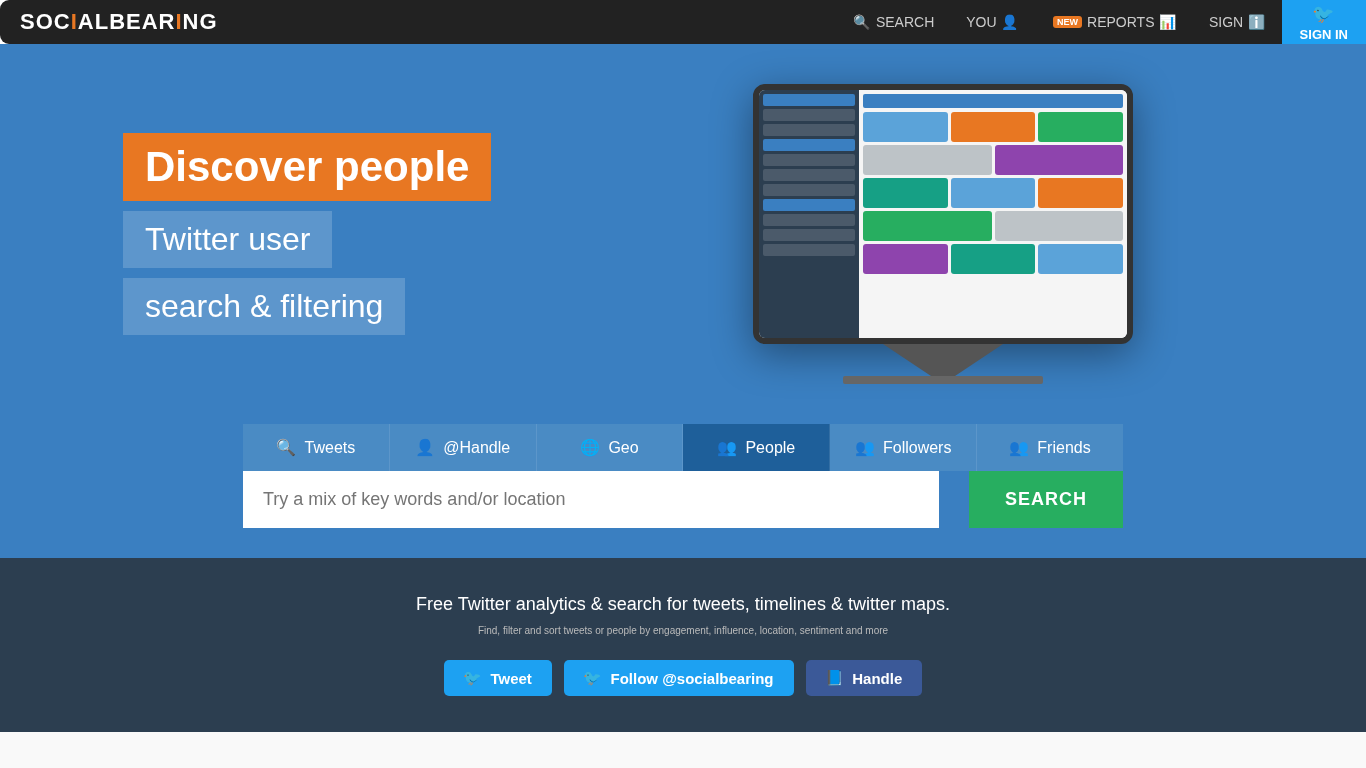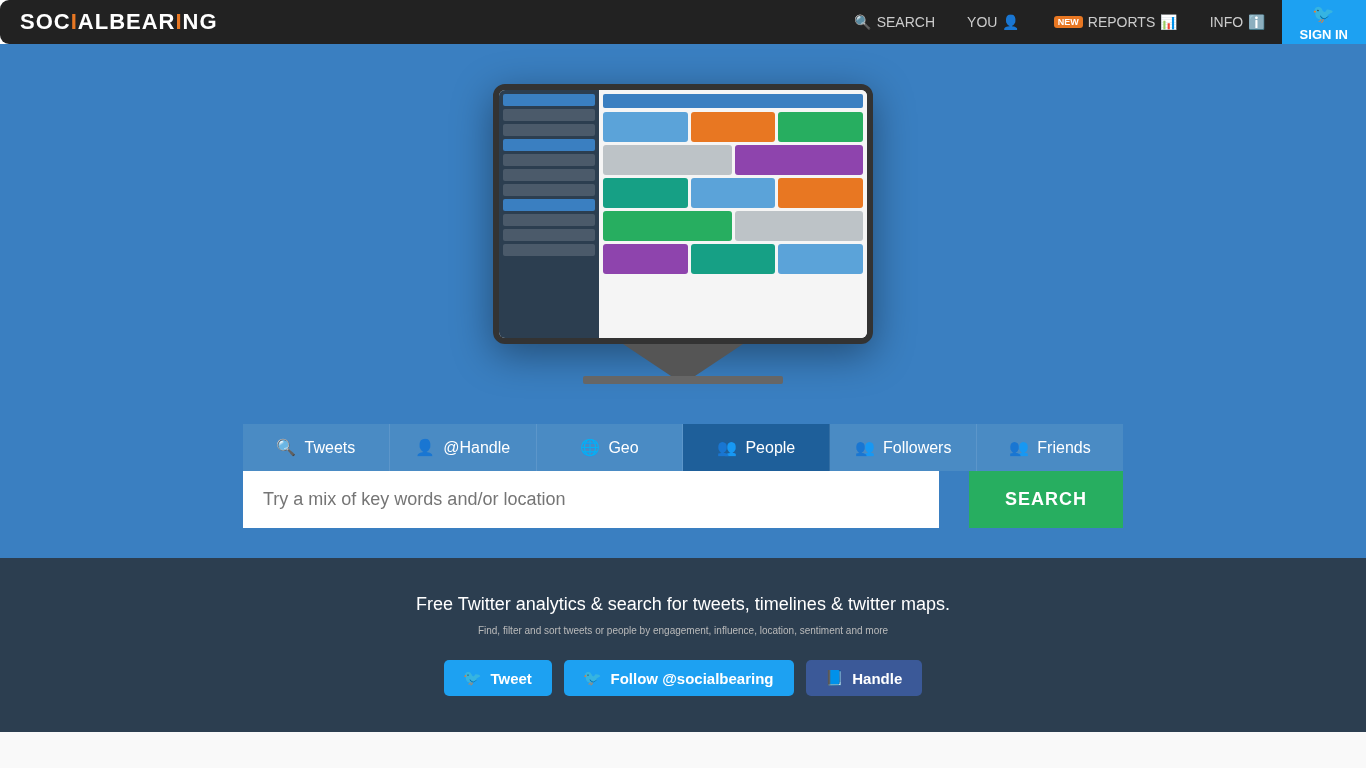--- a/index.html
+++ b/index.html
@@ -313,32 +313,39 @@
     <div class="nav-item">
       <span>YOU</span>
       <span>👤</span>
     </div>
     <div class="nav-item">
       <span class="reports-badge">NEW</span>
       <span>REPORTS</span>
       <span>📊</span>
     </div>
     <div class="nav-item">
-      <span>INFO</span>
+      <span>SIGN</span>
       <span>ℹ️</span>
     </div>
     <div class="signin-btn">
       <span style="font-size:18px;">🐦</span>
       <span>SIGN IN</span>
     </div>
   </div>
 </nav>
 
 <section class="hero">
   <div class="hero-content">
+    <div class="hero-text">
+      <div class="hero-tagline-1">Discover people</div>
+      <br>
+      <div class="hero-tagline-2">Twitter user</div>
+      <br>
+      <div class="hero-tagline-3">search &amp; filtering</div>
+    </div>
     <div class="hero-image-container">
       <div class="tablet-wrapper">
         <div class="tablet">
           <div class="tablet-screen">
             <div class="tablet-sidebar">
               <div class="tablet-sidebar-item active"></div>
               <div class="tablet-sidebar-item"></div>
               <div class="tablet-sidebar-item"></div>
               <div class="tablet-sidebar-item active"></div>
               <div class="tablet-sidebar-item"></div>

